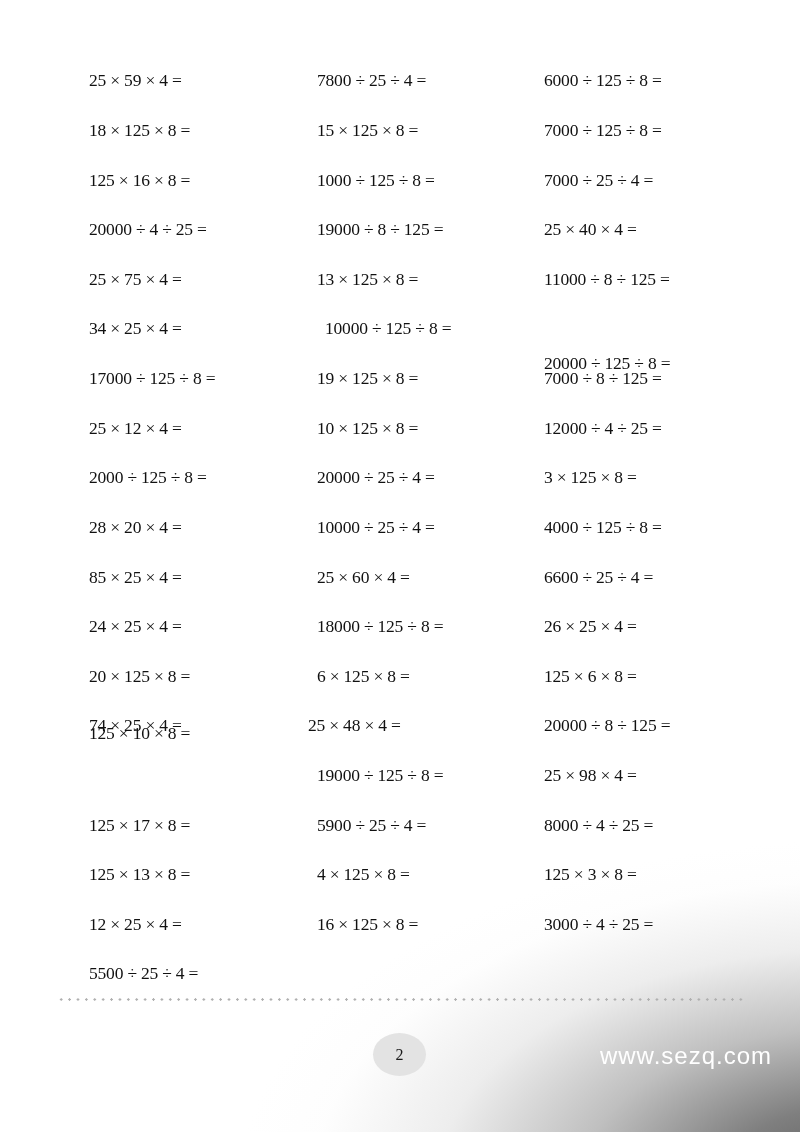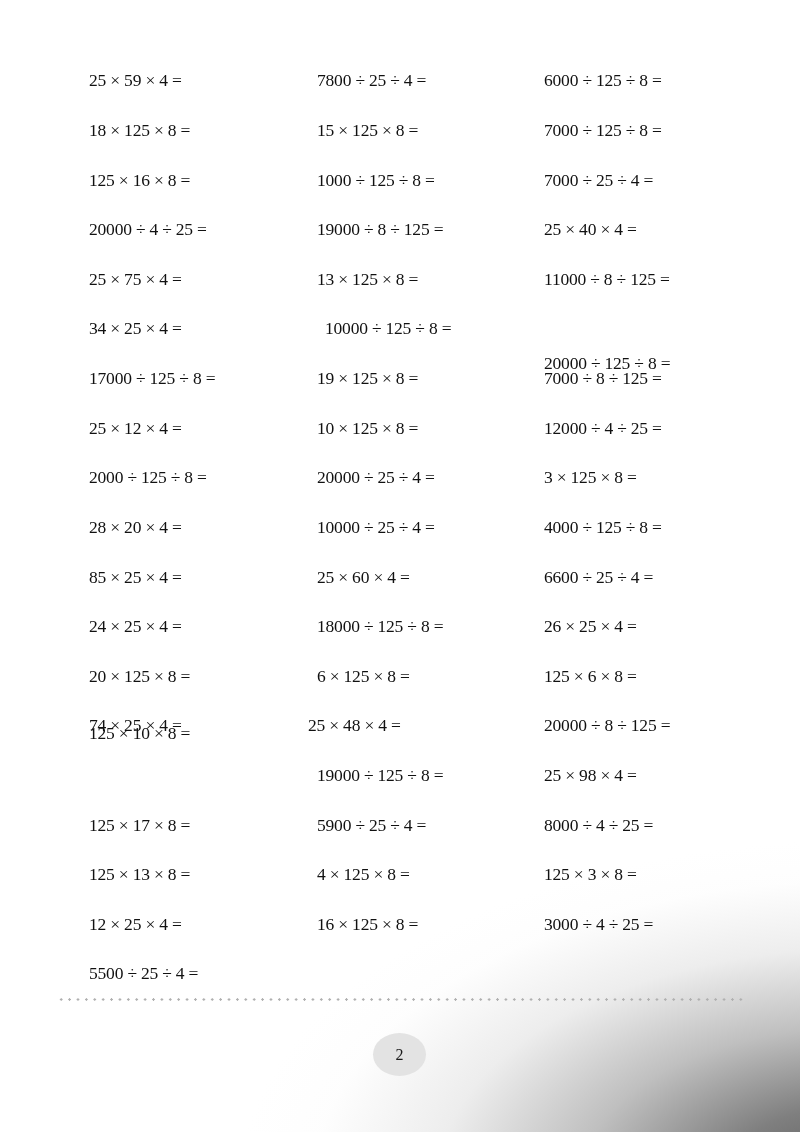--- a/index.html
+++ b/index.html
@@ -155,13 +155,14 @@
     <div class="problem" style="left: 89px; top: 963px;">5500 ÷ 25 ÷ 4 =</div>
   </div>
 
 <div class="divider"></div>
 
 <div class="page-badge">
   <span>2</span>
 </div>
 
 <div class="brand">
+  <div class="brand-url">www.sezq.com</div>
 </div>
 
 </body></html>

